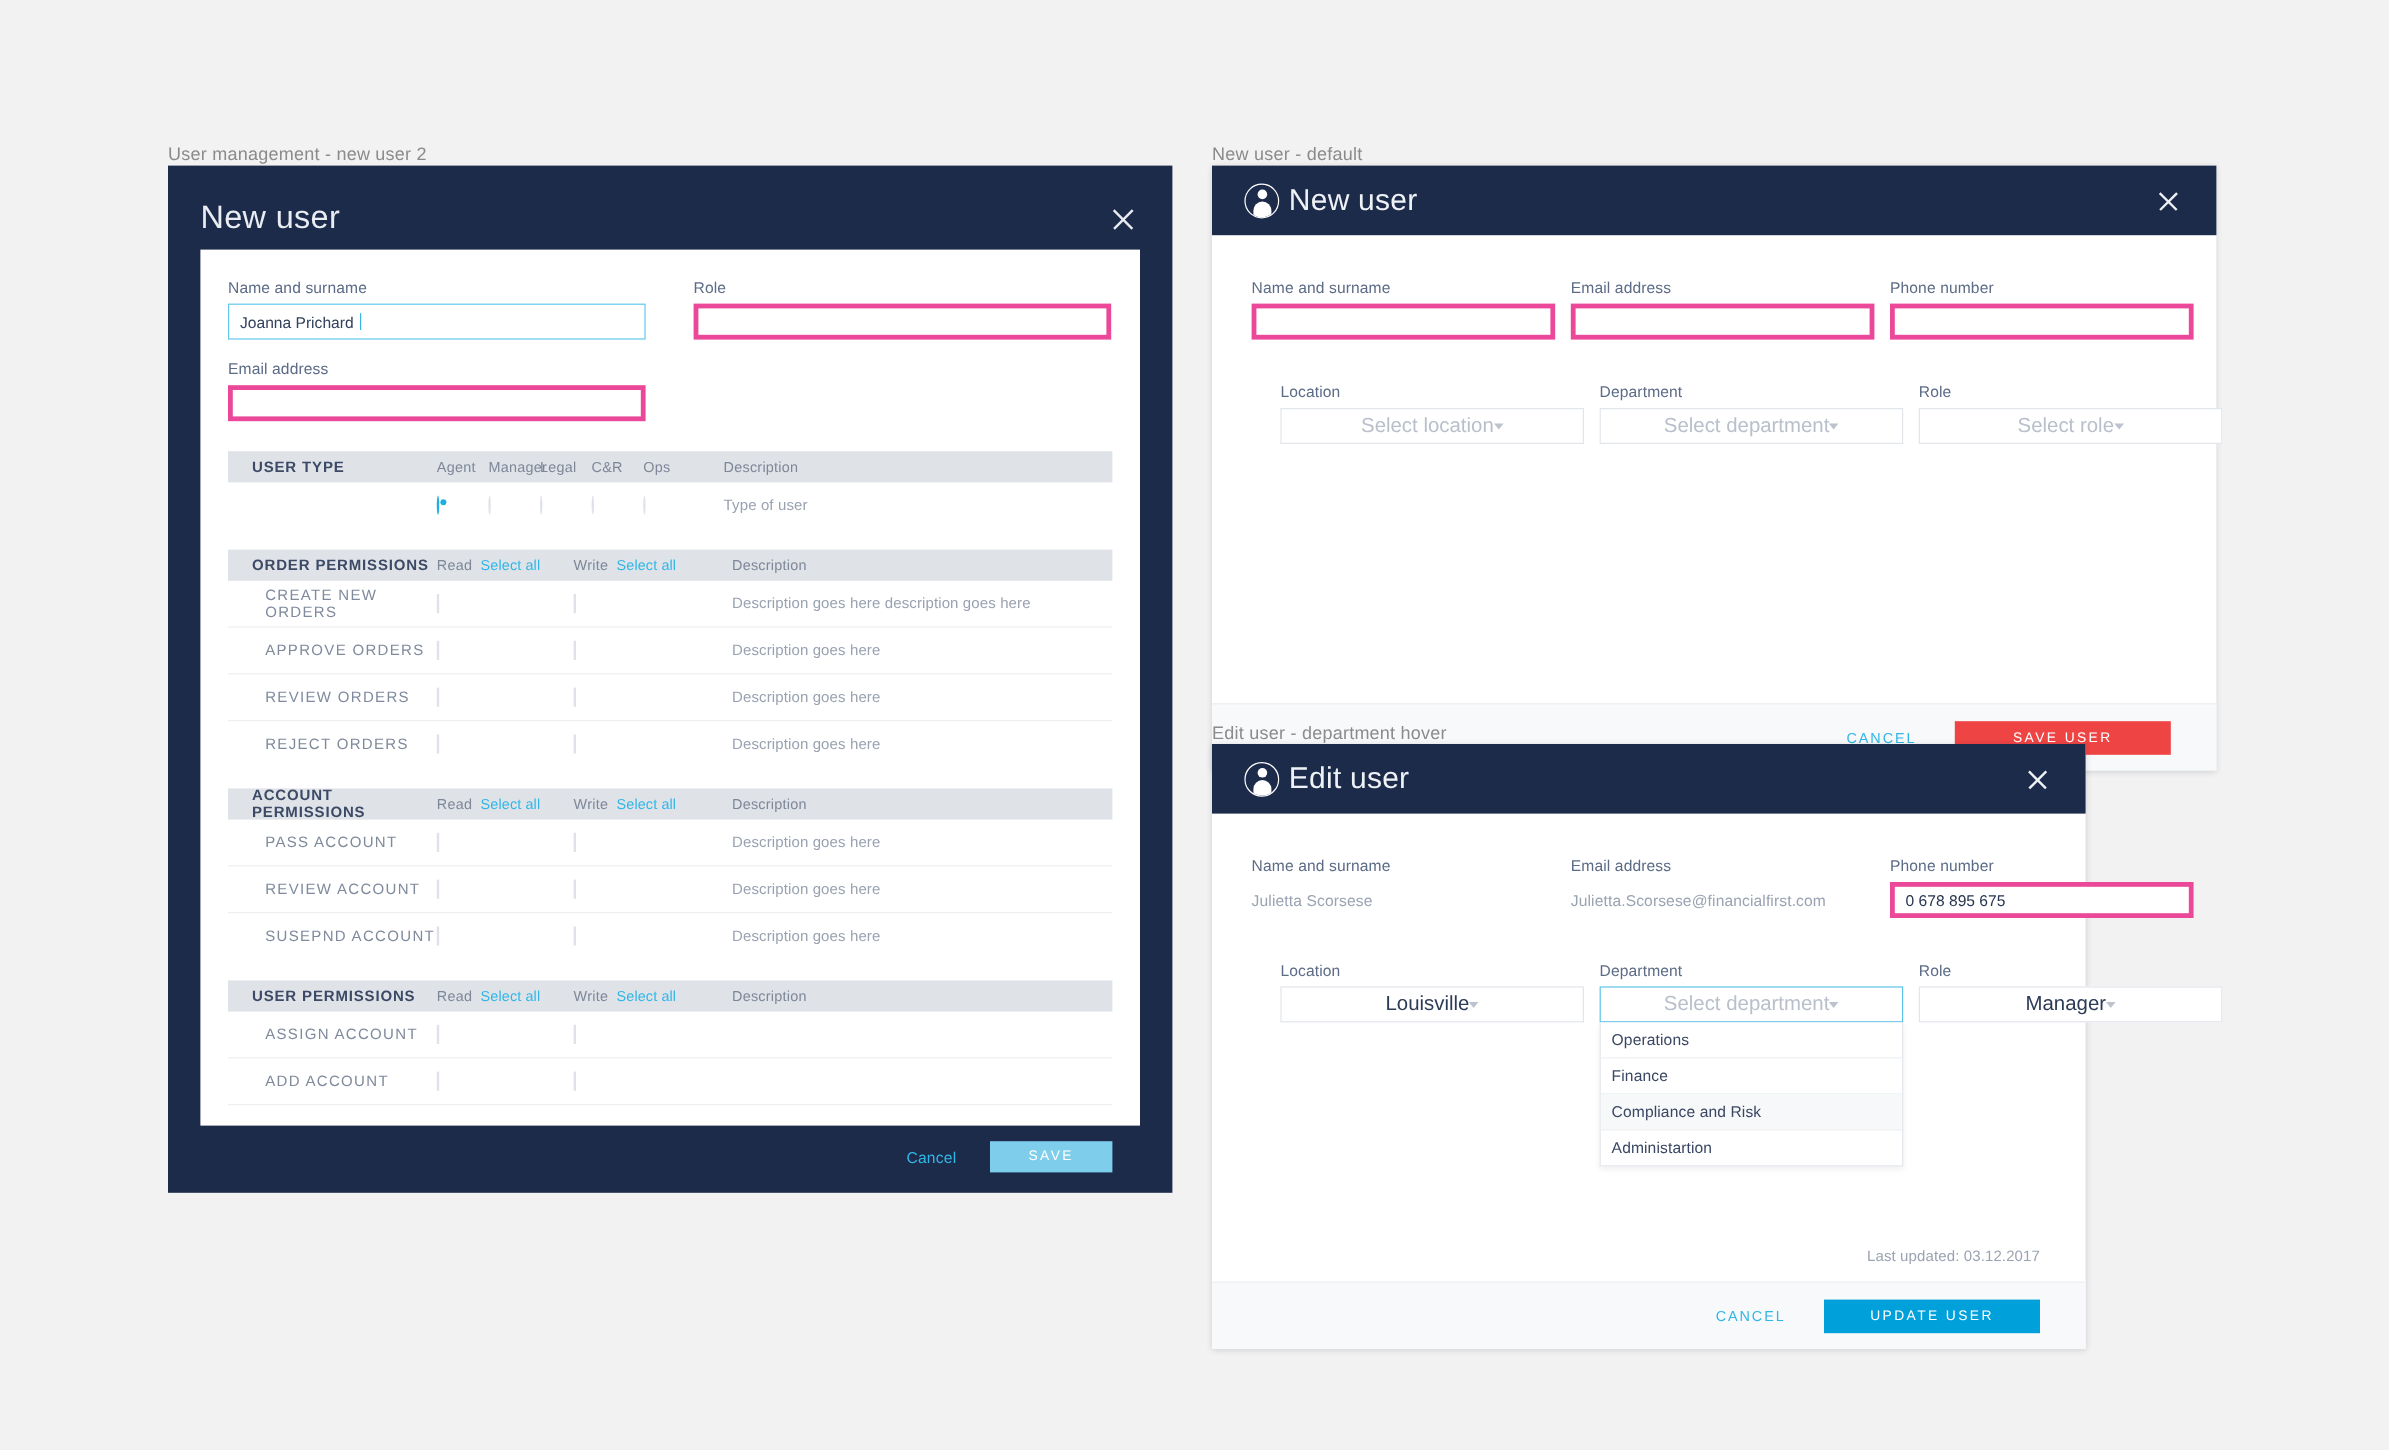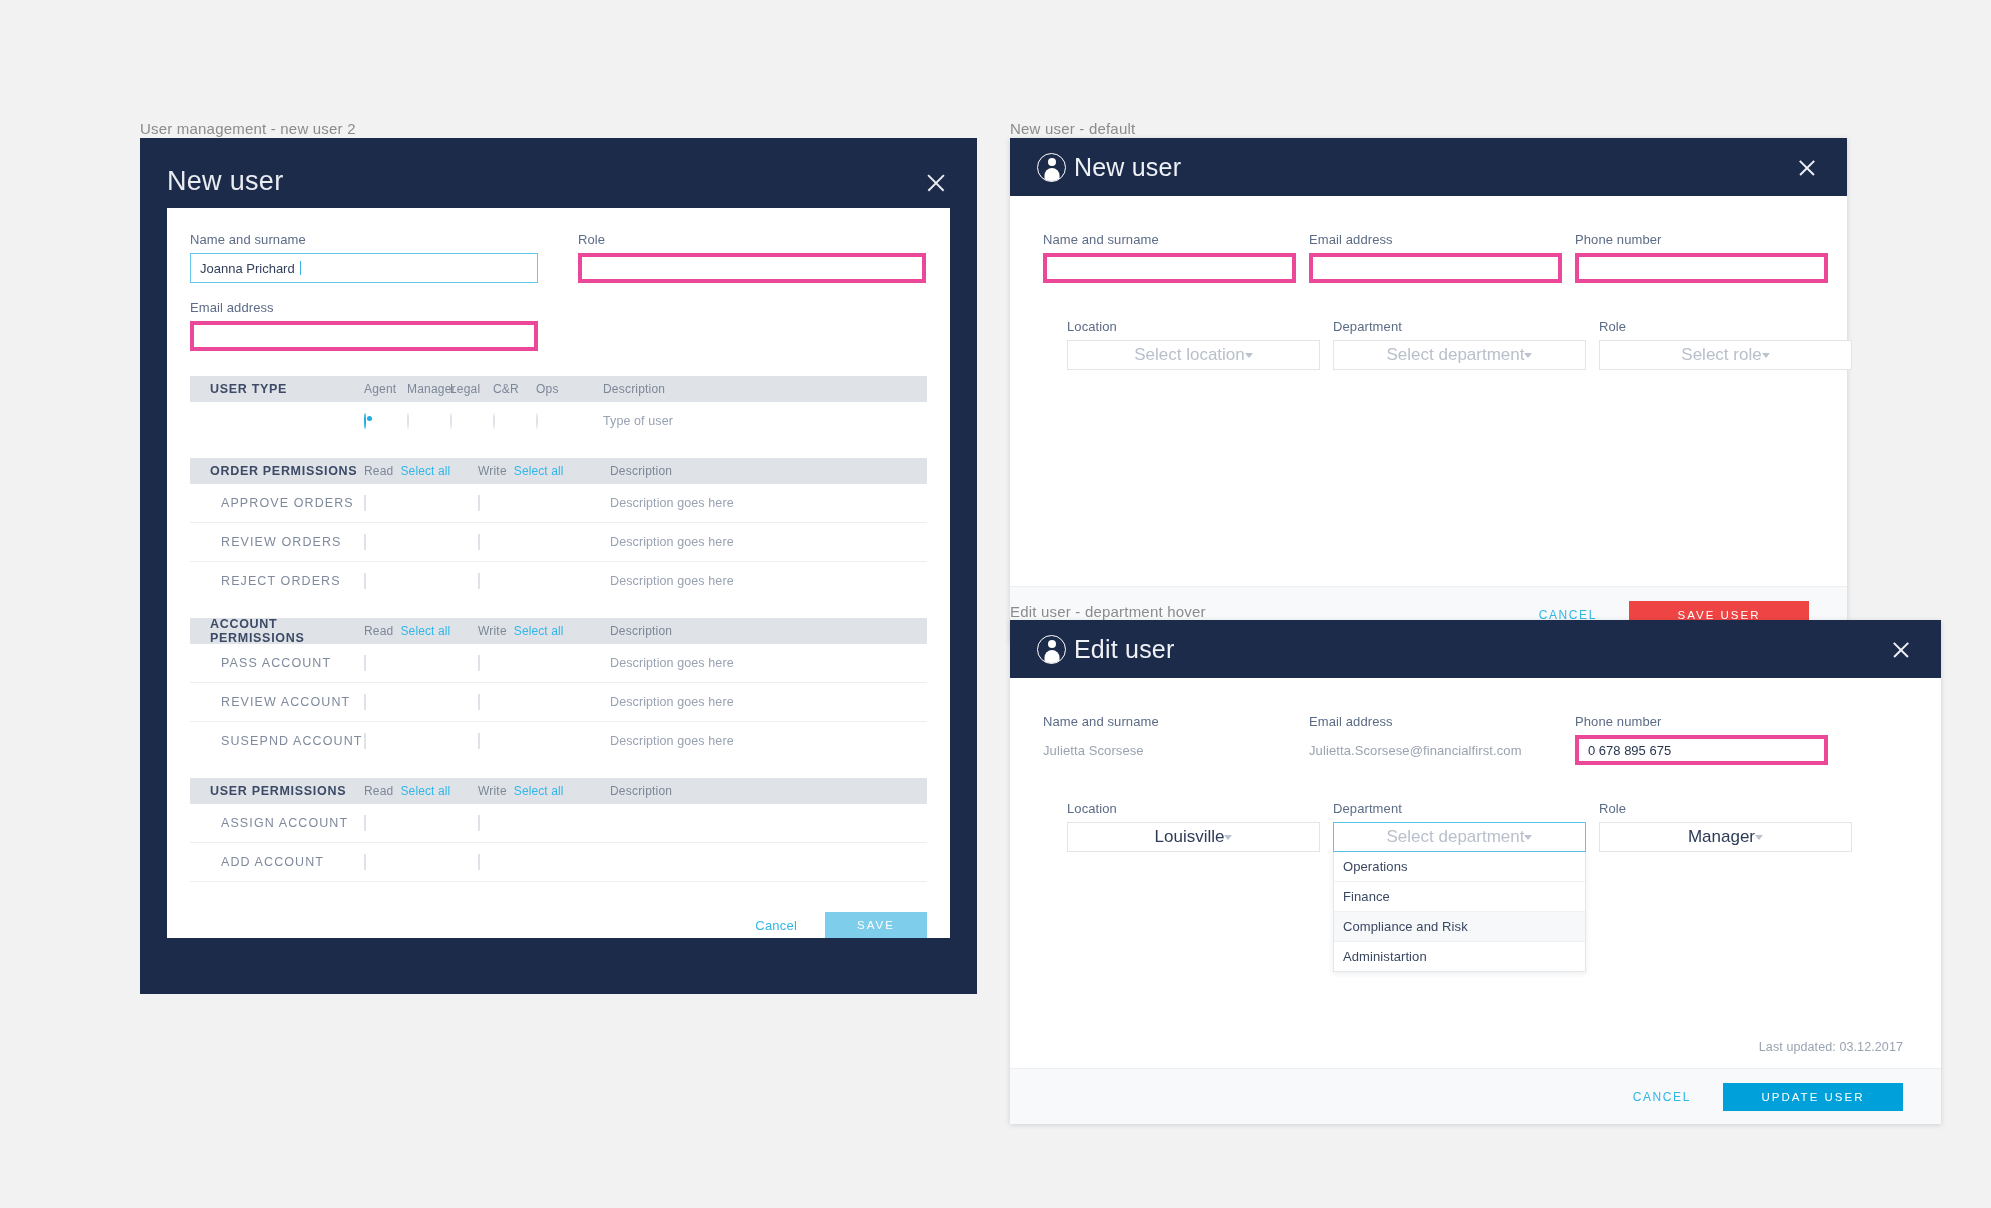--- a/index.html
+++ b/index.html
@@ -435,20 +435,26 @@
             <span class="rw-label">Read</span>
             <span class="rw-link">Select all</span>
           </div>
           <div class="c-rw c-write">
             <span class="rw-label">Write</span>
             <span class="rw-link">Select all</span>
           </div>
           <div class="c-desc">Description</div>
         </div>
         <div class="perm-row">
+          <div class="c-title">CREATE NEW ORDERS</div>
+          <div class="c-read"><span class="cbox"></span></div>
+          <div class="c-write"><span class="cbox"></span></div>
+          <div class="c-desc">Description goes here description goes here</div>
+        </div>
+        <div class="perm-row">
           <div class="c-title">APPROVE ORDERS</div>
           <div class="c-read"><span class="cbox"></span></div>
           <div class="c-write"><span class="cbox"></span></div>
           <div class="c-desc">Description goes here</div>
         </div>
         <div class="perm-row">
           <div class="c-title">REVIEW ORDERS</div>
           <div class="c-read"><span class="cbox"></span></div>
           <div class="c-write"><span class="cbox"></span></div>
           <div class="c-desc">Description goes here</div>
@@ -589,21 +595,21 @@
     </div>
   </div>
   <div class="dlg-footer">
     <div class="footer-cancel">CANCEL</div>
     <div class="footer-primary light">SAVE USER</div>
   </div>
 </div>
 
 <div class="caption" style="left:1010px; top:603px;">Edit user - department hover</div>
 
-<div class="dlg" style="left:1010px; top:620px; width:931px;">
+<div class="dlg" style="left:1010px; top:620px; width:728px;">
   <div class="dlg-head">
     <div class="avatar-icon"></div>
     <div class="dlg-title">Edit user</div>
     <div class="dlg-close"></div>
   </div>
   <div class="dlg-body" style="height:354px;">
     <div class="grid3">
       <div>
         <div class="field-label">Name and surname</div>
         <div class="ro-value">Julietta Scorsese</div>

